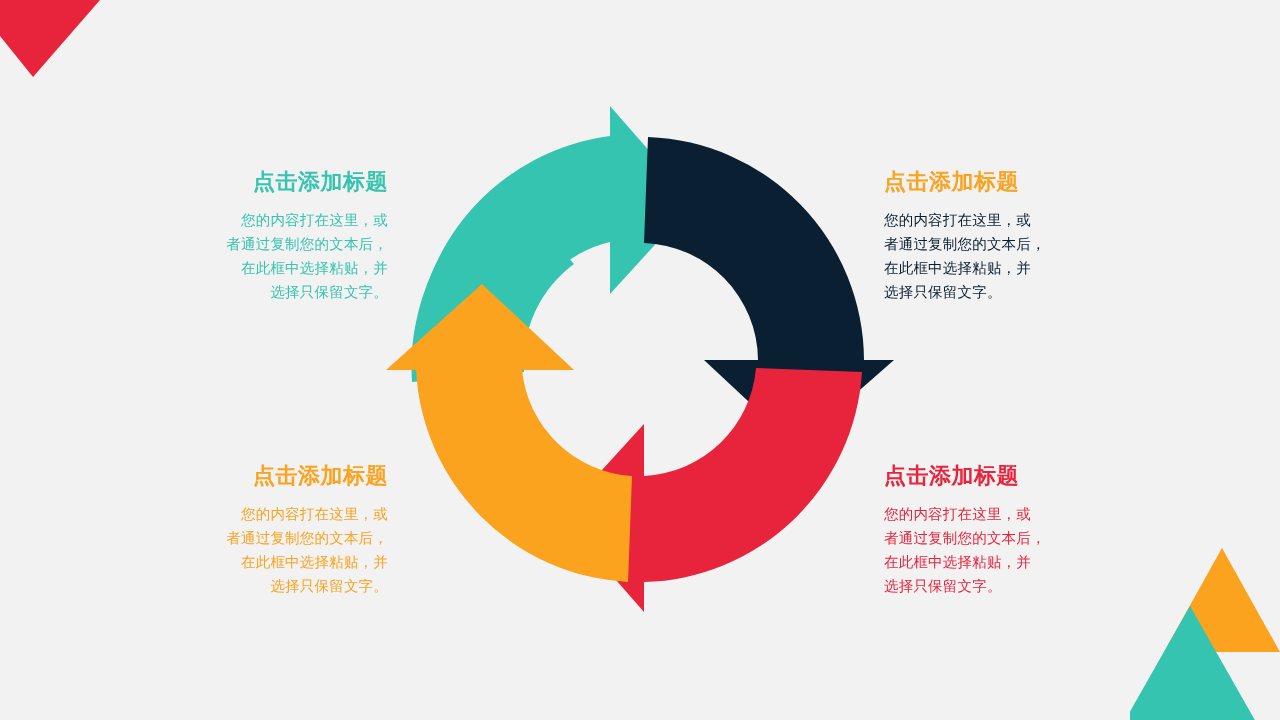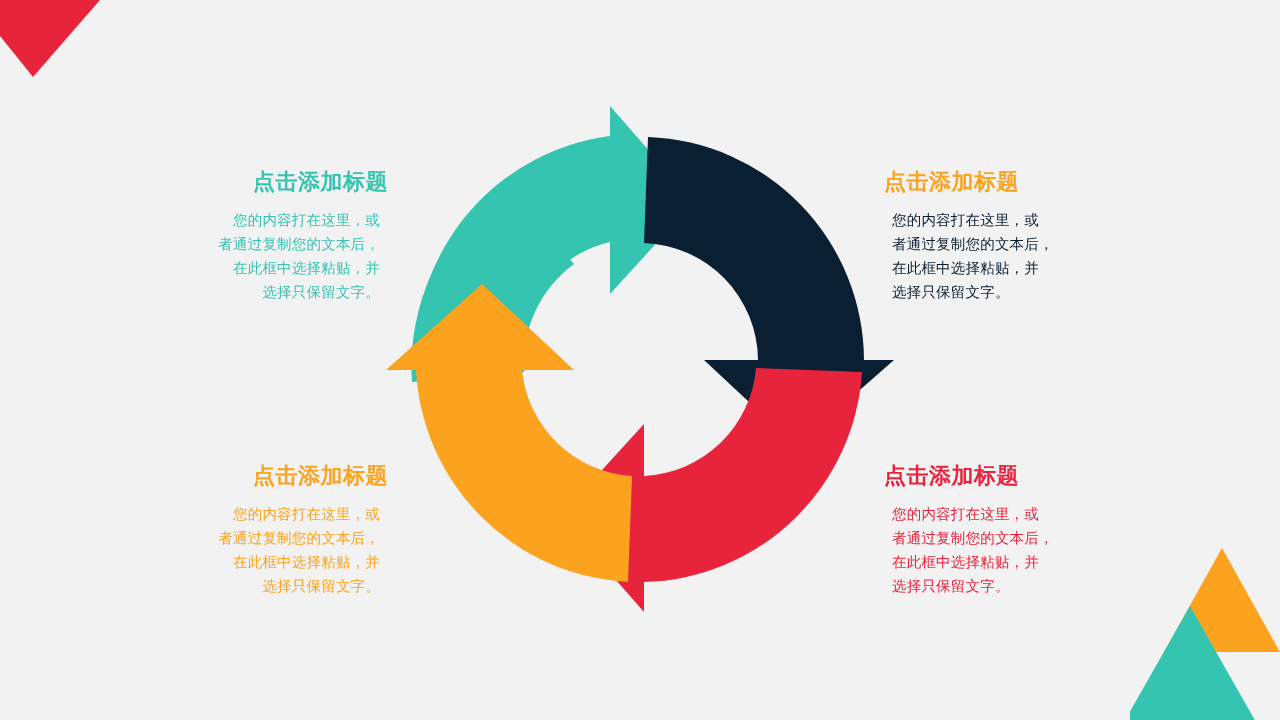--- a/index.html
+++ b/index.html
@@ -55,21 +55,21 @@
     font-size: 22px;
     font-weight: bold;
     line-height: 1.25;
     margin: 0 0 12px 0;
     letter-spacing: 0.5px;
     white-space: nowrap;
   }
   .block .body {
     font-size: 14.5px;
     line-height: 24px;
-    margin: 8px;
+    margin: 0;
     letter-spacing: 0.2px;
   }
   .block .body span {
     display: block;
   }
 
   #block-tl {
     left: 138px;
     top: 168px;
     text-align: right;

